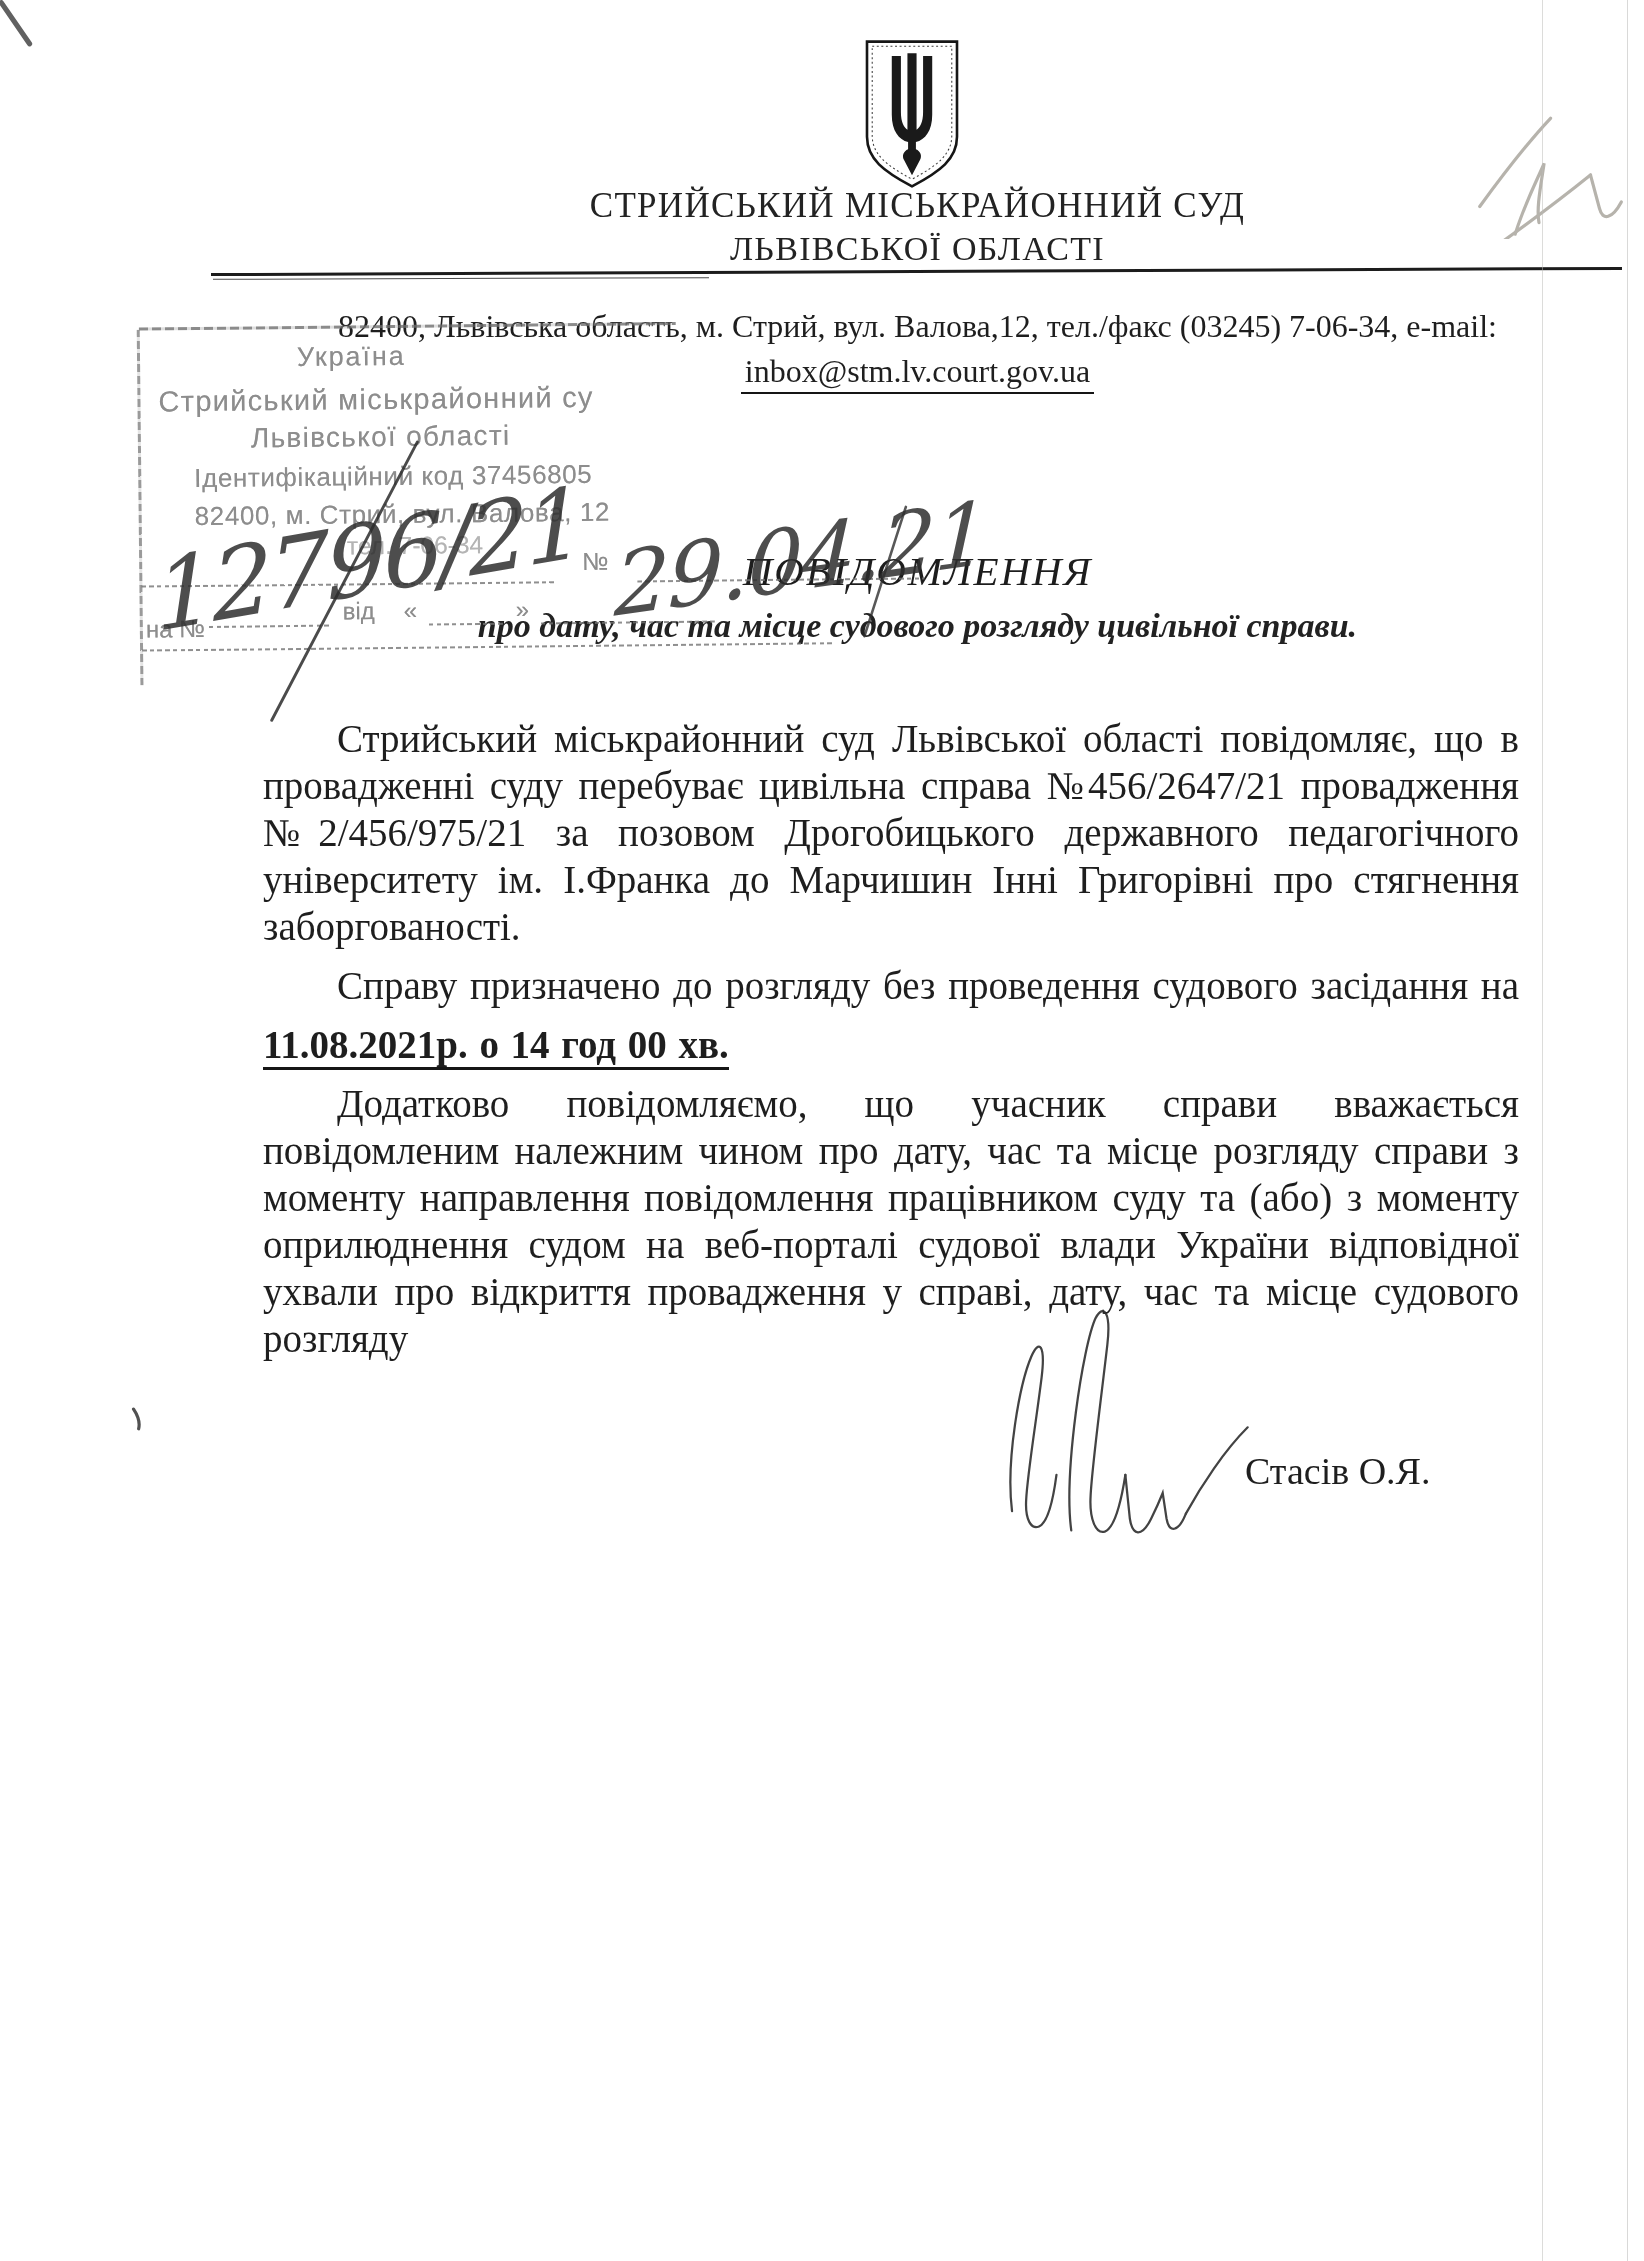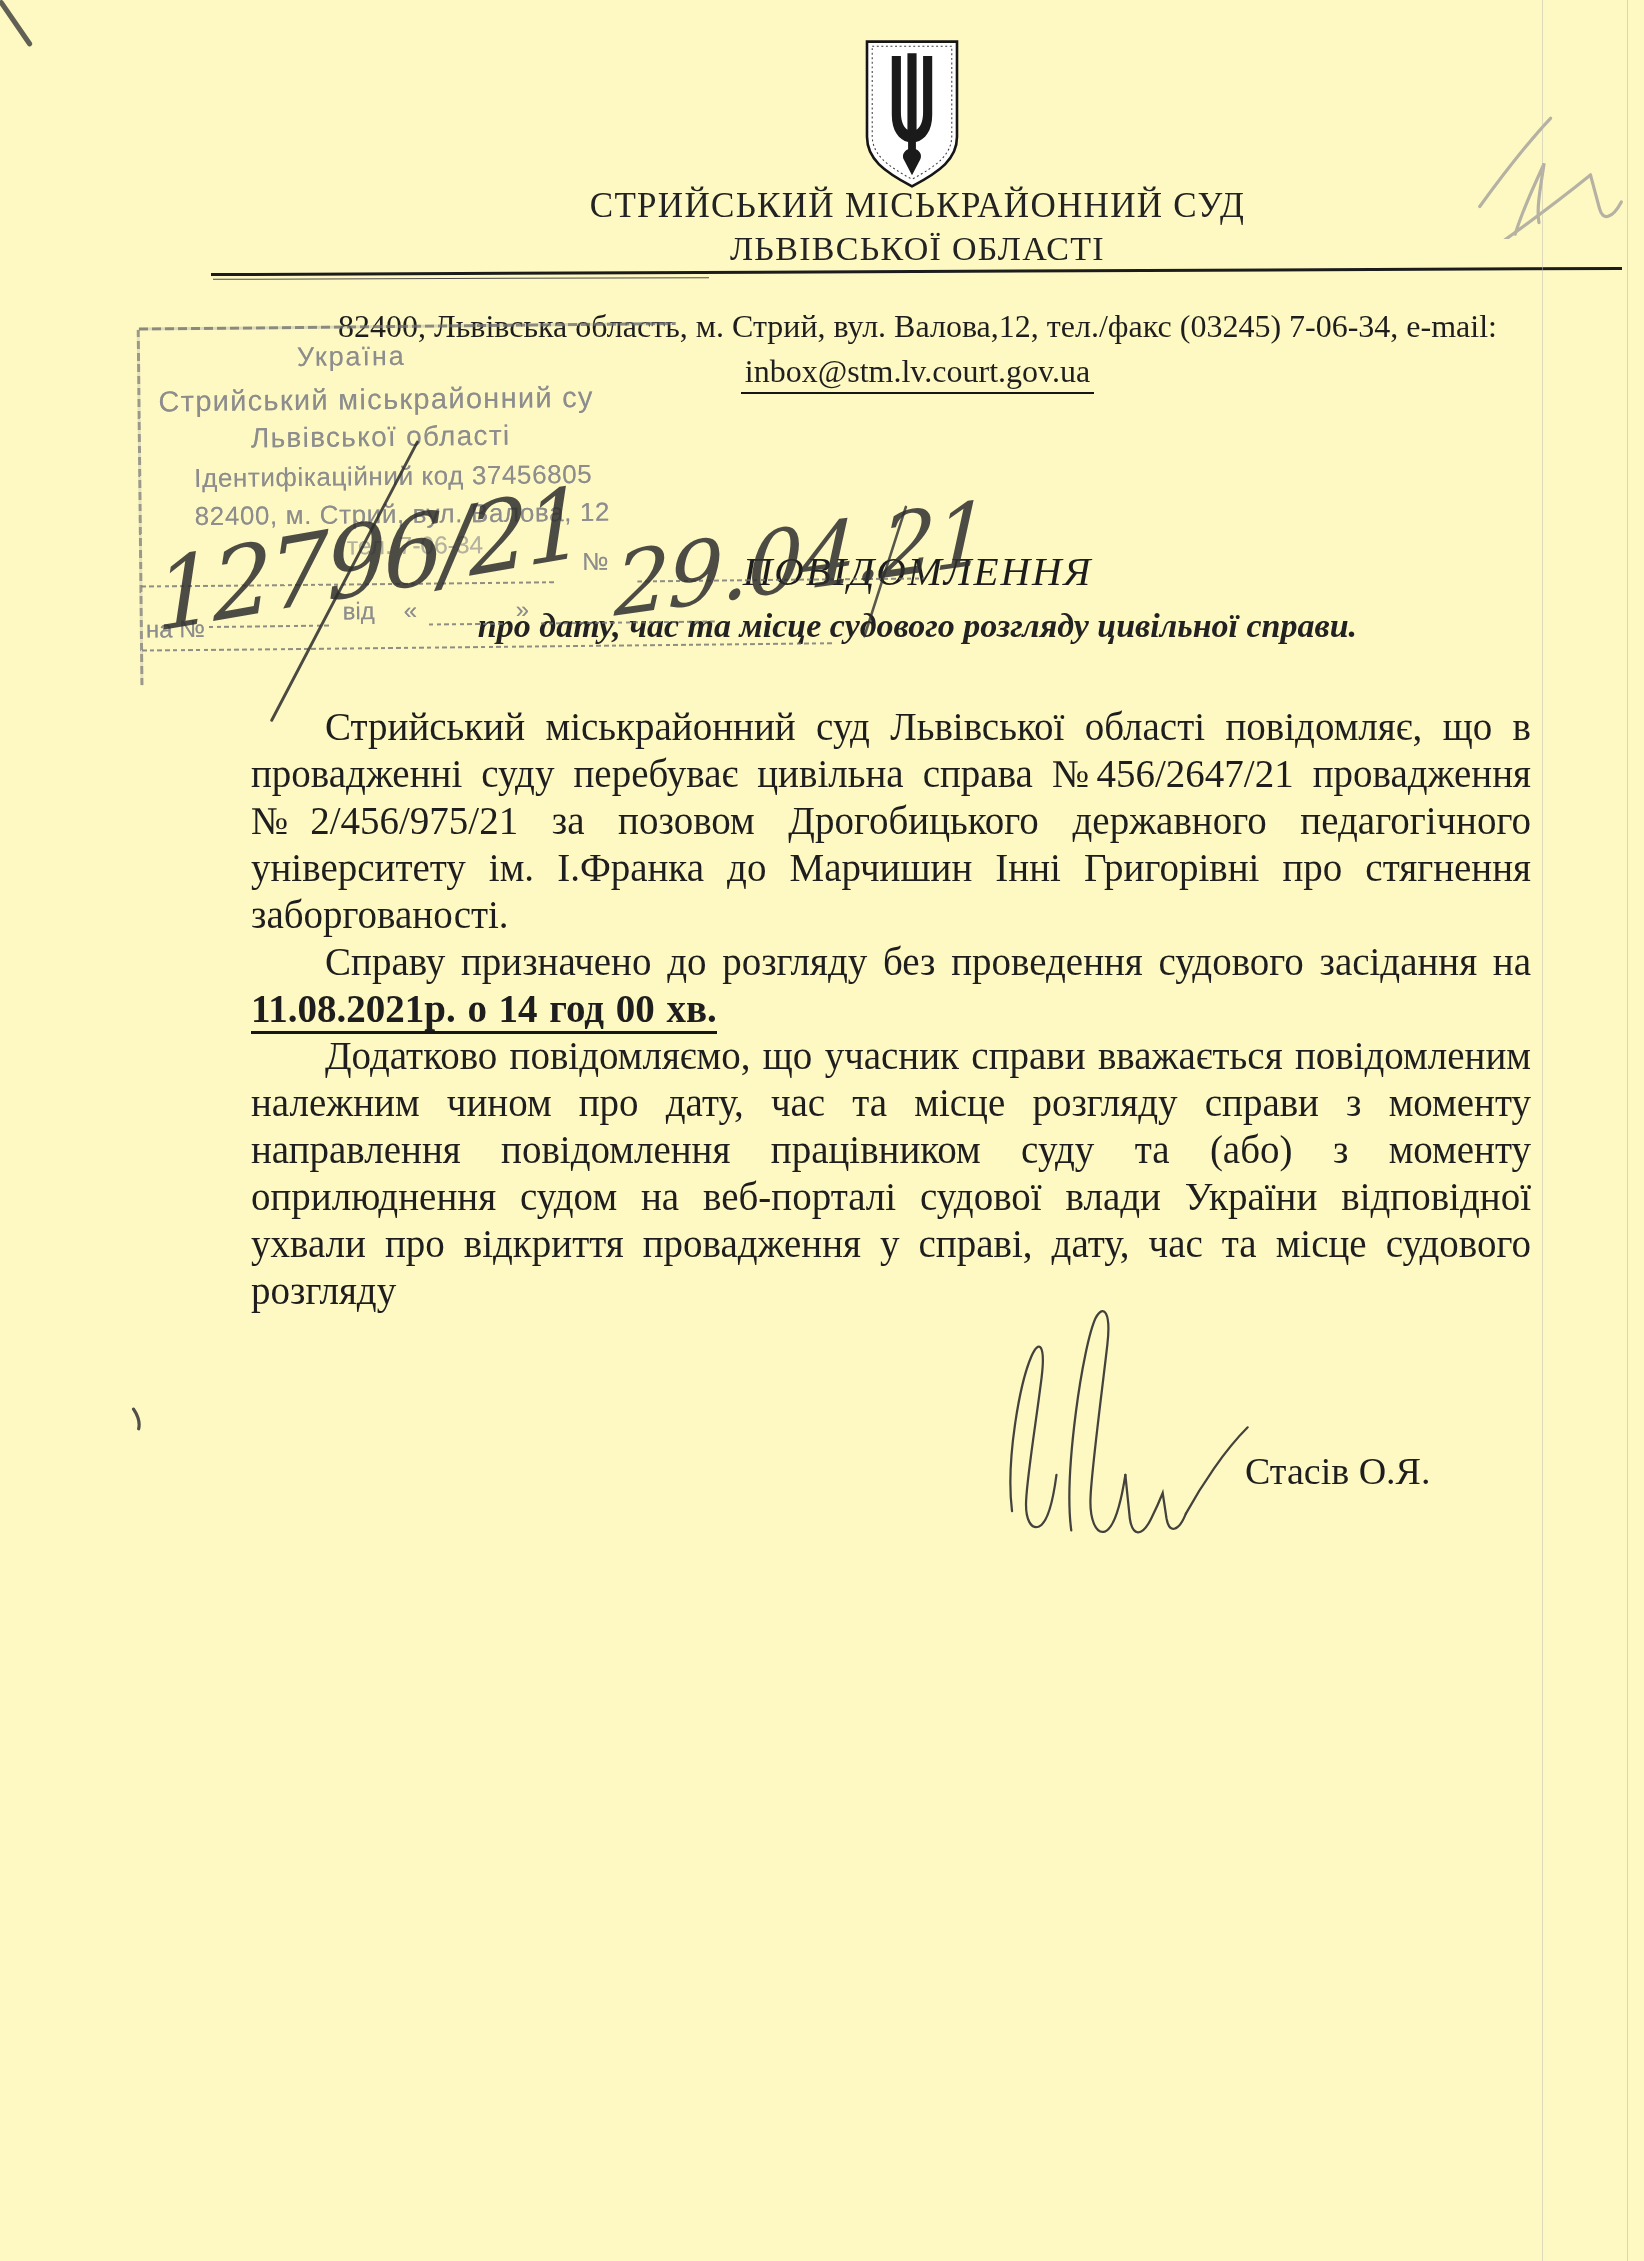--- a/index.html
+++ b/index.html
@@ -1,19 +1,19 @@
 <!DOCTYPE html>
 <html style="font-size:10.3px"><head>
 <meta charset="utf-8">
 <style>
   html,body{margin:0;padding:0;background:#d9d9d6;}
   .sheet{
     position:relative;
     width:1644px;height:2261px;
-    background:#fef9c3;
+    background:#ffffff;
     overflow:hidden;
     font-family:"Liberation Serif", serif;
     color:#1f1f1f;
   }
   .abs{position:absolute;}
 
   
   .header-box{position:absolute;left:213px;top:0;width:1409px;text-align:center;}
   .court-line1{position:absolute;left:0;top:186px;width:100%;font-size:35px;letter-spacing:1.3px;color:#232323;}
   .court-line2{position:absolute;left:0;top:230px;width:100%;font-size:34px;letter-spacing:1.3px;color:#232323;}
@@ -37,21 +37,21 @@
   
   .hand{position:absolute;font-family:"DejaVu Serif", serif;font-style:italic;color:#2e2e2e;opacity:.85;white-space:nowrap;}
   .hand-num{left:152px;top:503px;font-size:97px;letter-spacing:-3.9px;transform:rotate(-10deg) skewX(-8deg);}
   .hand-date{left:613px;top:508px;font-size:87px;letter-spacing:-1.3px;transform:rotate(-8deg) skewX(-10deg);}
 
   
   .doc-title{position:absolute;left:0;top:547px;width:100%;font-size:41px;letter-spacing:1.9px;color:#1d1d1d;font-style:italic;}
   .doc-subtitle{position:absolute;left:0;top:607px;width:100%;font-size:34px;font-weight:bold;font-style:italic;color:#222;}
   .body-block{position:absolute;left:251px;top:703px;width:1280px;font-size:39px;line-height:47px;
               text-align:justify;word-spacing:1.9px;color:#1e1e1e;}
-  .body-block p{margin:0;text-indent:74px;}
+  .body-block p{margin:12px;text-indent:74px;}
   .p2lead{text-align:justify;text-align-last:justify;}
   .p2date{text-indent:0 !important;}
   .p2date span{font-weight:bold;border-bottom:3.9px solid #161616;padding-bottom:0.6px;}
 
   
   .sig-role{position:absolute;left:268px;top:1449px;font-size:38px;color:#1e1e1e;white-space:nowrap;}
   .sig-name{position:absolute;left:1245px;top:1449px;font-size:38px;color:#1e1e1e;white-space:nowrap;}
 
   
   .scanline-a{position:absolute;left:1542px;top:0;width:1.3px;height:2261px;background:rgba(185,185,182,.5);}

